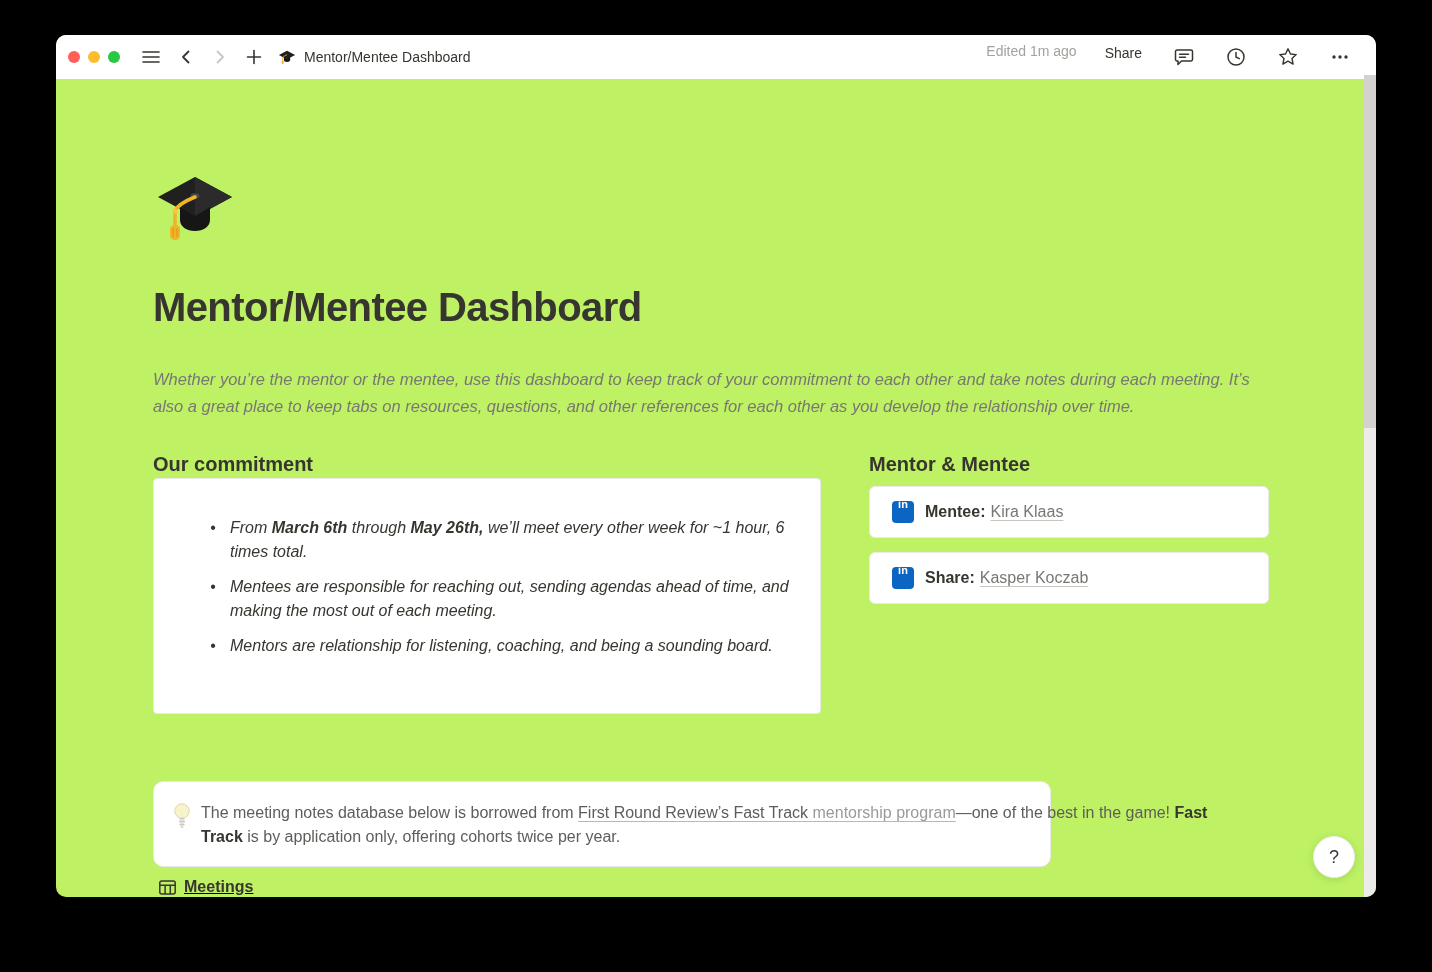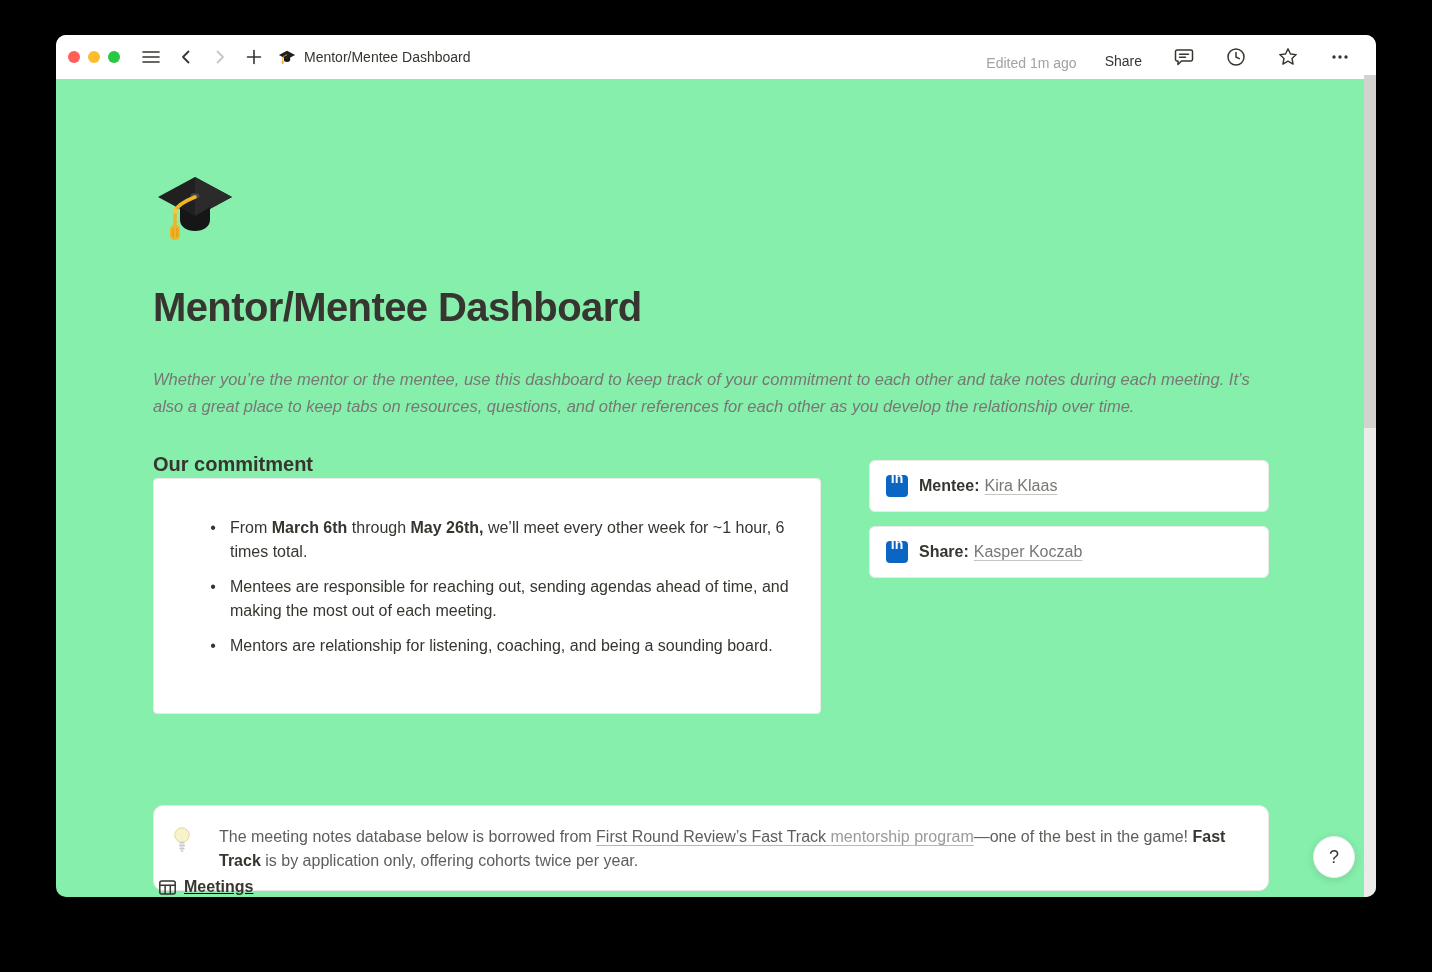--- a/index.html
+++ b/index.html
@@ -5,35 +5,35 @@
   * { box-sizing: border-box; }
   html, body { margin:0; padding:0; }
   body {
     width:1432px; height:972px; background:#000;
     font-family:"Liberation Sans", sans-serif;
     position:relative; overflow:hidden;
     -webkit-font-smoothing:antialiased;
   }
   .window {
     position:absolute; left:56px; top:35px; width:1320px; height:862px;
-    background:#86efac; border-radius:10px; overflow:hidden;
+    background:#bef264; border-radius:10px; overflow:hidden;
   }
   
   .titlebar {
     position:absolute; top:0; left:0; right:0; height:44px;
     display:flex; align-items:center; padding:0 22px 0 12px;
     background:#fff; z-index:5;
   }
   .traffic { display:flex; gap:8px; margin-right:18px; }
   .tl-dot { width:12px; height:12px; border-radius:50%; cursor:default; }
   .icon-btn { display:flex; align-items:center; justify-content:center; background:none; border:none; padding:4px; cursor:pointer; }
   .tb-left { display:flex; align-items:center; gap:10px; }
   .tb-doc { display:flex; align-items:center; gap:8px; margin-left:12px; }
   .tb-title { font-size:14px; font-weight:500; color:#37352f; }
-  .tb-right { margin-left:auto; display:flex; align-items:flex-end; gap:24px; }
+  .tb-right { margin-left:auto; display:flex; align-items:flex-start; gap:24px; }
   .tb-edited { font-size:14px; color:#a3a29e; }
   .tb-share { font-size:14px; font-weight:500; color:#37352f; background:none; border:none; cursor:pointer; padding:2px 4px; }
   
   .scroll-track { position:absolute; right:0; top:40px; bottom:0; width:12px; background:#ecebe9; z-index:4; }
   .scroll-thumb { position:absolute; right:0; top:40px; width:12px; height:353px; background:#d3d2ce; z-index:5; cursor:grab; }
   
   .content { position:absolute; left:97px; top:0; width:1116px; }
   .page-icon { position:absolute; top:132px; left:2px; width:80px; height:80px; cursor:pointer; }
   .page-title {
     position:absolute; top:248px; left:0; margin:0;
@@ -50,44 +50,43 @@
   
   .overview-box {
     margin-top:1px; height:236px; background:#fff;
     border:1px solid #e9e9e7; border-radius:4px; padding:24px 16px 0 16px;
   }
   .overview-header { display:flex; align-items:center; gap:13px; cursor:pointer; }
   .overview-title { font-size:16.5px; font-weight:600; color:#37352f; }
   .bullets { margin-top:13px; }
   .bullet { display:flex; margin-bottom:11px; }
   .bullet-marker { width:14px; margin-left:36px; margin-right:10px; text-align:center; color:#37352f; font-size:16px; line-height:24px; }
-  .bullet-text { font-size:16px; line-height:24px; color:#37352f; width:570px; }
+  .bullet-text { font-size:16px; line-height:24px; color:#37352f; width:570px;font-style:italic; }
   .bullet-text b { font-weight:700; }
   
   .cards { margin-top:9px; }
   .person-card {
     height:52px; background:#fff; border:1px solid #e9e9e7; border-radius:6px;
     display:flex; align-items:center; padding:0 16px; margin-bottom:14px;
   }
   .li-badge {
     width:22px; height:22px; border-radius:4px; margin-right:11px;
-    color:#fff; font-weight:700; font-size:14px;
-    display:flex; align-items:center; justify-content:center; padding-bottom:16px;
+    color:#fff; font-weight:700; font-size:11px;
+    display:flex; align-items:center; justify-content:center; padding-bottom:16px;margin-left:6px;
   }
   .person-role { font-size:16px; font-weight:700; color:#37352f; margin-right:5px; }
   .person-name {
     font-size:16px; color:#787774; cursor:pointer;
     text-decoration:underline; text-decoration-color:#c6c5c1; text-underline-offset:3px;
   }
   
   .callout {
-    position:absolute; top:746px; left:0; width:1116px; min-height:85px;
+    position:absolute; top:746px; left:0; width:898px; min-height:85px;
     border:1px solid #e8e8e6; border-radius:10px; background:#fff;
-    padding:19px 24px 17px 65px;
-    margin-top:24px;
+    padding:19px 24px 17px 47px;
   }
   .callout-icon { position:absolute; left:18px; top:20px; }
   .callout-text { font-size:16px; line-height:24px; color:#5e5d59; width:1032px; }
   .callout-link { color:#5e5d59; cursor:pointer; text-decoration:underline; text-decoration-color:#b9b8b5; text-underline-offset:3px; }
   .callout-link-light { color:#9b9a97; }
   .callout-bold { font-weight:700; color:#37352f; }
   
   .meetings { position:absolute; top:843px; left:6px; display:flex; align-items:center; gap:8px; cursor:pointer;text-decoration:underline; }
   .meetings-label { font-size:16px; font-weight:600; color:#37352f; }
   
@@ -244,20 +243,21 @@
             </div>
             <div class="bullet">
               <span class="bullet-marker">•</span>
               <span class="bullet-text">Mentors are relationship for listening, coaching, and being a sounding board.</span>
             </div>
           </div>
         </div>
       </div>
 
       <div class="col-right">
+        <h2 class="section-heading">Mentor &amp; Mentee</h2>
 
         <div class="cards">
           <div class="person-card">
             <span class="li-badge" style="background:#0a66c2">in</span>
             <span class="person-role">Mentee:</span>
             <a class="person-name">Kira Klaas</a>
           </div>
           <div class="person-card">
             <span class="li-badge" style="background:#0a66c2">in</span>
             <span class="person-role">Share:</span>

